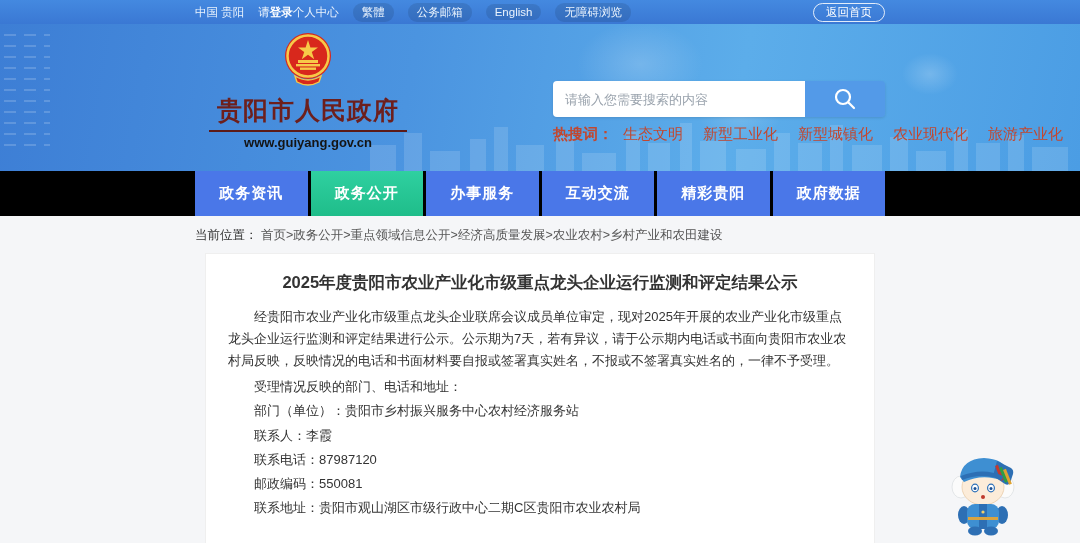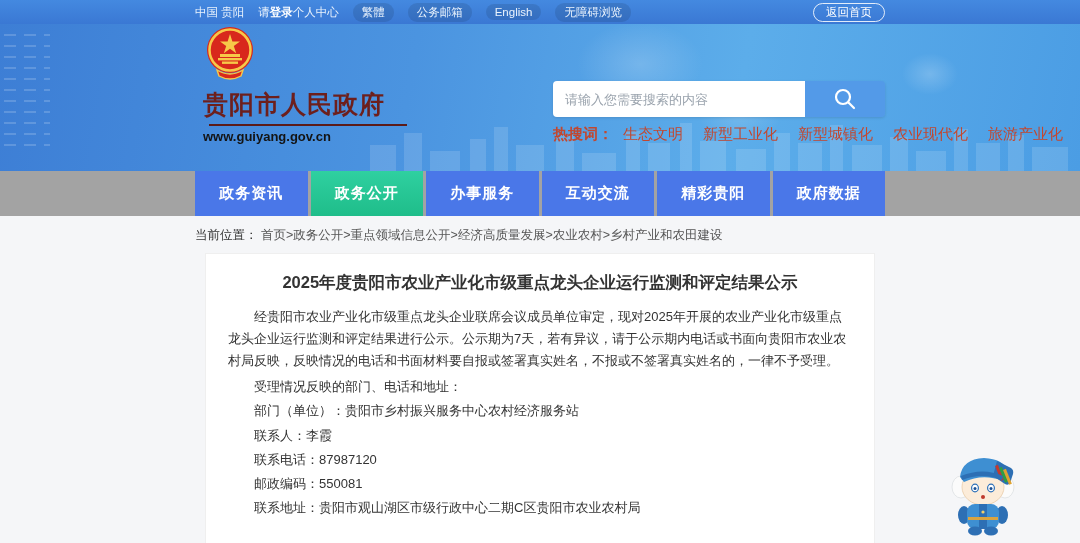--- a/index.html
+++ b/index.html
@@ -23,35 +23,35 @@
       radial-gradient(60px 40px at 740px 90px, rgba(255,255,255,.15), rgba(255,255,255,0) 70%),
       radial-gradient(40px 30px at 930px 50px, rgba(255,255,255,.20), rgba(255,255,255,0) 70%),
       linear-gradient(100deg,#3d7ed5 0%,#4b94e0 38%,#5cadea 68%,#4b9de4 100%);
   }
   .edge-dashes { position:absolute; left:4px; top:10px; width:46px; height:120px; opacity:.5;
     background:repeating-linear-gradient(180deg, rgba(255,255,255,.35) 0 2px, transparent 2px 11px);
     -webkit-mask:repeating-linear-gradient(90deg,#000 0 12px,transparent 12px 20px); mask:repeating-linear-gradient(90deg,#000 0 12px,transparent 12px 20px);
   }
   .skyline { position:absolute; bottom:0; left:360px; width:720px; height:56px; opacity:.85; }
   .header-inner { width:690px; margin:0 auto; position:relative; height:100%; }
-  .logo { position:absolute; left:8px; top:0; width:210px; text-align:left; cursor:pointer; }
+  .logo { position:absolute; left:8px; top:6px; width:210px; text-align:center; cursor:pointer; }
   .logo-title { font-size:25px; font-weight:bold; color:#6d1f1c; letter-spacing:1px; white-space:nowrap; margin-top:2px; }
   .logo-divider { border-top:2px solid #5c1b18; margin:3px 6px 3px; }
   .logo-sub { font-size:12.5px; font-weight:bold; color:#1f1f1f; letter-spacing:2.5px; white-space:nowrap; }
   .logo-url { font-size:13px; font-weight:bold; color:#141414; margin-top:2px; }
   .search-area { position:absolute; right:0; top:57px; width:332px; }
   .search-box { display:flex; height:36px; border-radius:4px; overflow:hidden; box-shadow:0 1px 3px rgba(0,0,0,.12); }
   .search-input { flex:1; border:none; outline:none; padding:0 12px; font-size:13px; color:#333; font-family:inherit; }
   .search-input::placeholder { color:#9aa3ad; }
   .search-btn { width:80px; border:none; background:#539ae8; cursor:pointer; display:flex; align-items:center; justify-content:center; }
   .hot { margin-top:8px; font-size:15px; color:#c2472f; display:flex; gap:0; white-space:nowrap; }
   .hot-label { font-weight:bold; margin-right:10px; }
   .hot-word { margin-right:20px; cursor:pointer; }
   
-  .nav { height:45px; background:#a3a3a3; }
+  .nav { height:45px; background:#000000; }
   .nav-inner { width:690px; margin:0 auto; height:100%; display:flex; gap:3px; }
   .nav-item { flex:1; background:#4a77e8; color:#fff; font-size:15px; font-weight:bold; letter-spacing:1px; display:flex; align-items:center; justify-content:center; cursor:pointer; }
   .nav-item.active { background:linear-gradient(180deg,#2fd0a0,#1fbd8a); }
   
   .breadcrumb { width:690px; margin:11px auto 9px; font-size:12.5px; color:#555; }
   .breadcrumb .bc-label { color:#333; }
   .bc-seg { cursor:pointer; }
   
   .card { width:670px; margin:0 auto; background:#fff; border:1px solid #efefef; padding:14px 22px 30px; min-height:280px; }
   .article-title { text-align:center; font-size:16.5px; font-weight:bold; color:#333; margin:4px 0 12px; }

